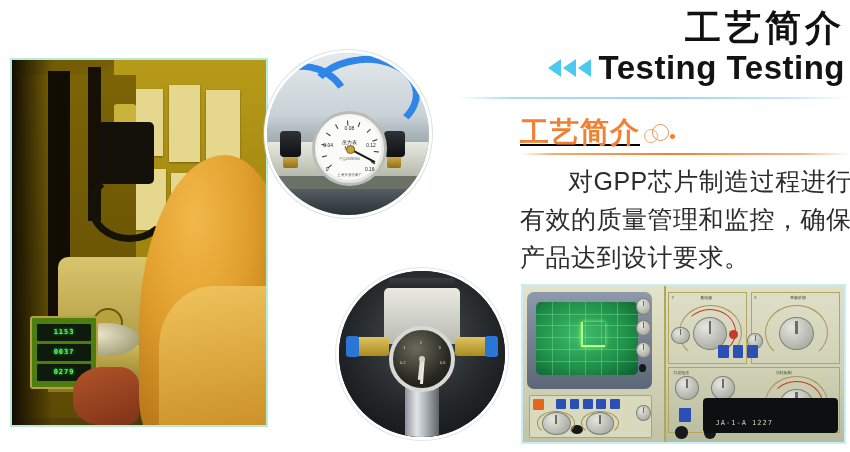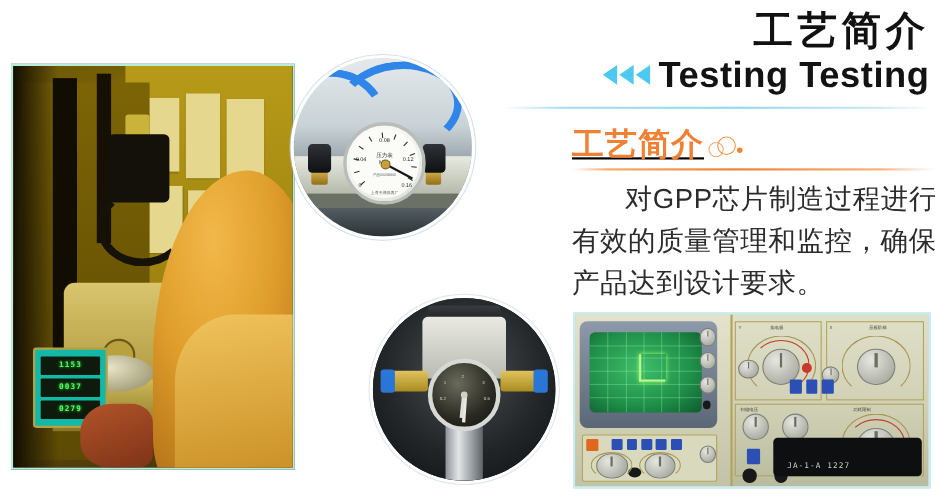--- a/index.html
+++ b/index.html
@@ -70,21 +70,21 @@
   .cr-mach{position:absolute;left:3%;top:4%;width:46%;height:94%;background:linear-gradient(180deg,#7c6406,#5d4a04);}
   .cr-col{position:absolute;left:14%;top:3%;width:9%;height:78%;background:#120d02;}
   .cr-col2{position:absolute;left:30%;top:2%;width:5%;height:42%;background:#161002;}
   .cr-scope{position:absolute;left:34%;top:17%;width:22%;height:17%;background:#14110a;border-radius:5px;}
   .cr-scope2{position:absolute;left:40%;top:12%;width:9%;height:10%;background:#c9b33a;border-radius:3px;}
   .cr-cable{position:absolute;left:30%;top:30%;width:27%;height:16%;border:7px solid #151208;border-radius:50%;border-top-color:transparent;border-right-color:transparent;}
   .cr-body{position:absolute;left:18%;top:54%;width:44%;height:30%;background:linear-gradient(180deg,#d9c56d,#a9913a);border-radius:10px 16px 4px 4px;}
   .cr-stage{position:absolute;left:14%;top:78%;width:50%;height:13%;background:linear-gradient(180deg,#cdb958,#8a7526);}
   .cr-wafer{position:absolute;left:24%;top:72%;width:26%;height:9%;background:radial-gradient(ellipse at 40% 35%,#e9e4c8,#8e8a62);border-radius:50%;}
   .cr-knob{position:absolute;left:32%;top:68%;width:10%;height:7%;background:#b9a23d;border-radius:50%;border:2px solid #6c5a14;}
-  .cr-panel{position:absolute;left:7%;top:70%;width:27%;height:20%;background:#14b8a6;border:2px solid #b6a142;border-radius:3px;padding:3px;box-sizing:border-box;}
+  .cr-panel{position:absolute;left:7%;top:70%;width:27%;height:20%;background:#4d7c0f;border:2px solid #b6a142;border-radius:3px;padding:3px;box-sizing:border-box;}
   .cr-panel .row{height:27%;margin:3px 2px;background:#0d1a0c;border-radius:1px;display:flex;align-items:center;justify-content:center;}
   .cr-panel .row b{font-family:"DejaVu Sans Mono",monospace;font-size:7px;color:#4dff62;letter-spacing:1px;text-shadow:0 0 3px #35ff4a;}
   .cr-suit{position:absolute;left:50%;top:26%;width:62%;height:78%;
     background:radial-gradient(ellipse at 35% 22%,#f2b84a 0%,#e09f2c 38%,#b9761a 75%,#7d4d11 100%);
     border-radius:58% 48% 18% 12%/66% 60% 22% 16%;}
   .cr-suit2{position:absolute;left:58%;top:62%;width:54%;height:42%;
     background:linear-gradient(170deg,#f0c35c,#c78c22);border-radius:40% 22% 0 0;}
   .cr-hand{position:absolute;left:24%;top:84%;width:26%;height:16%;
     background:linear-gradient(160deg,#b2542a,#7e3317);border-radius:44% 30% 20% 40%;}
   .cr-dark{position:absolute;left:0;top:0;width:16%;height:100%;background:linear-gradient(90deg,#120d02,rgba(18,13,2,0));}

